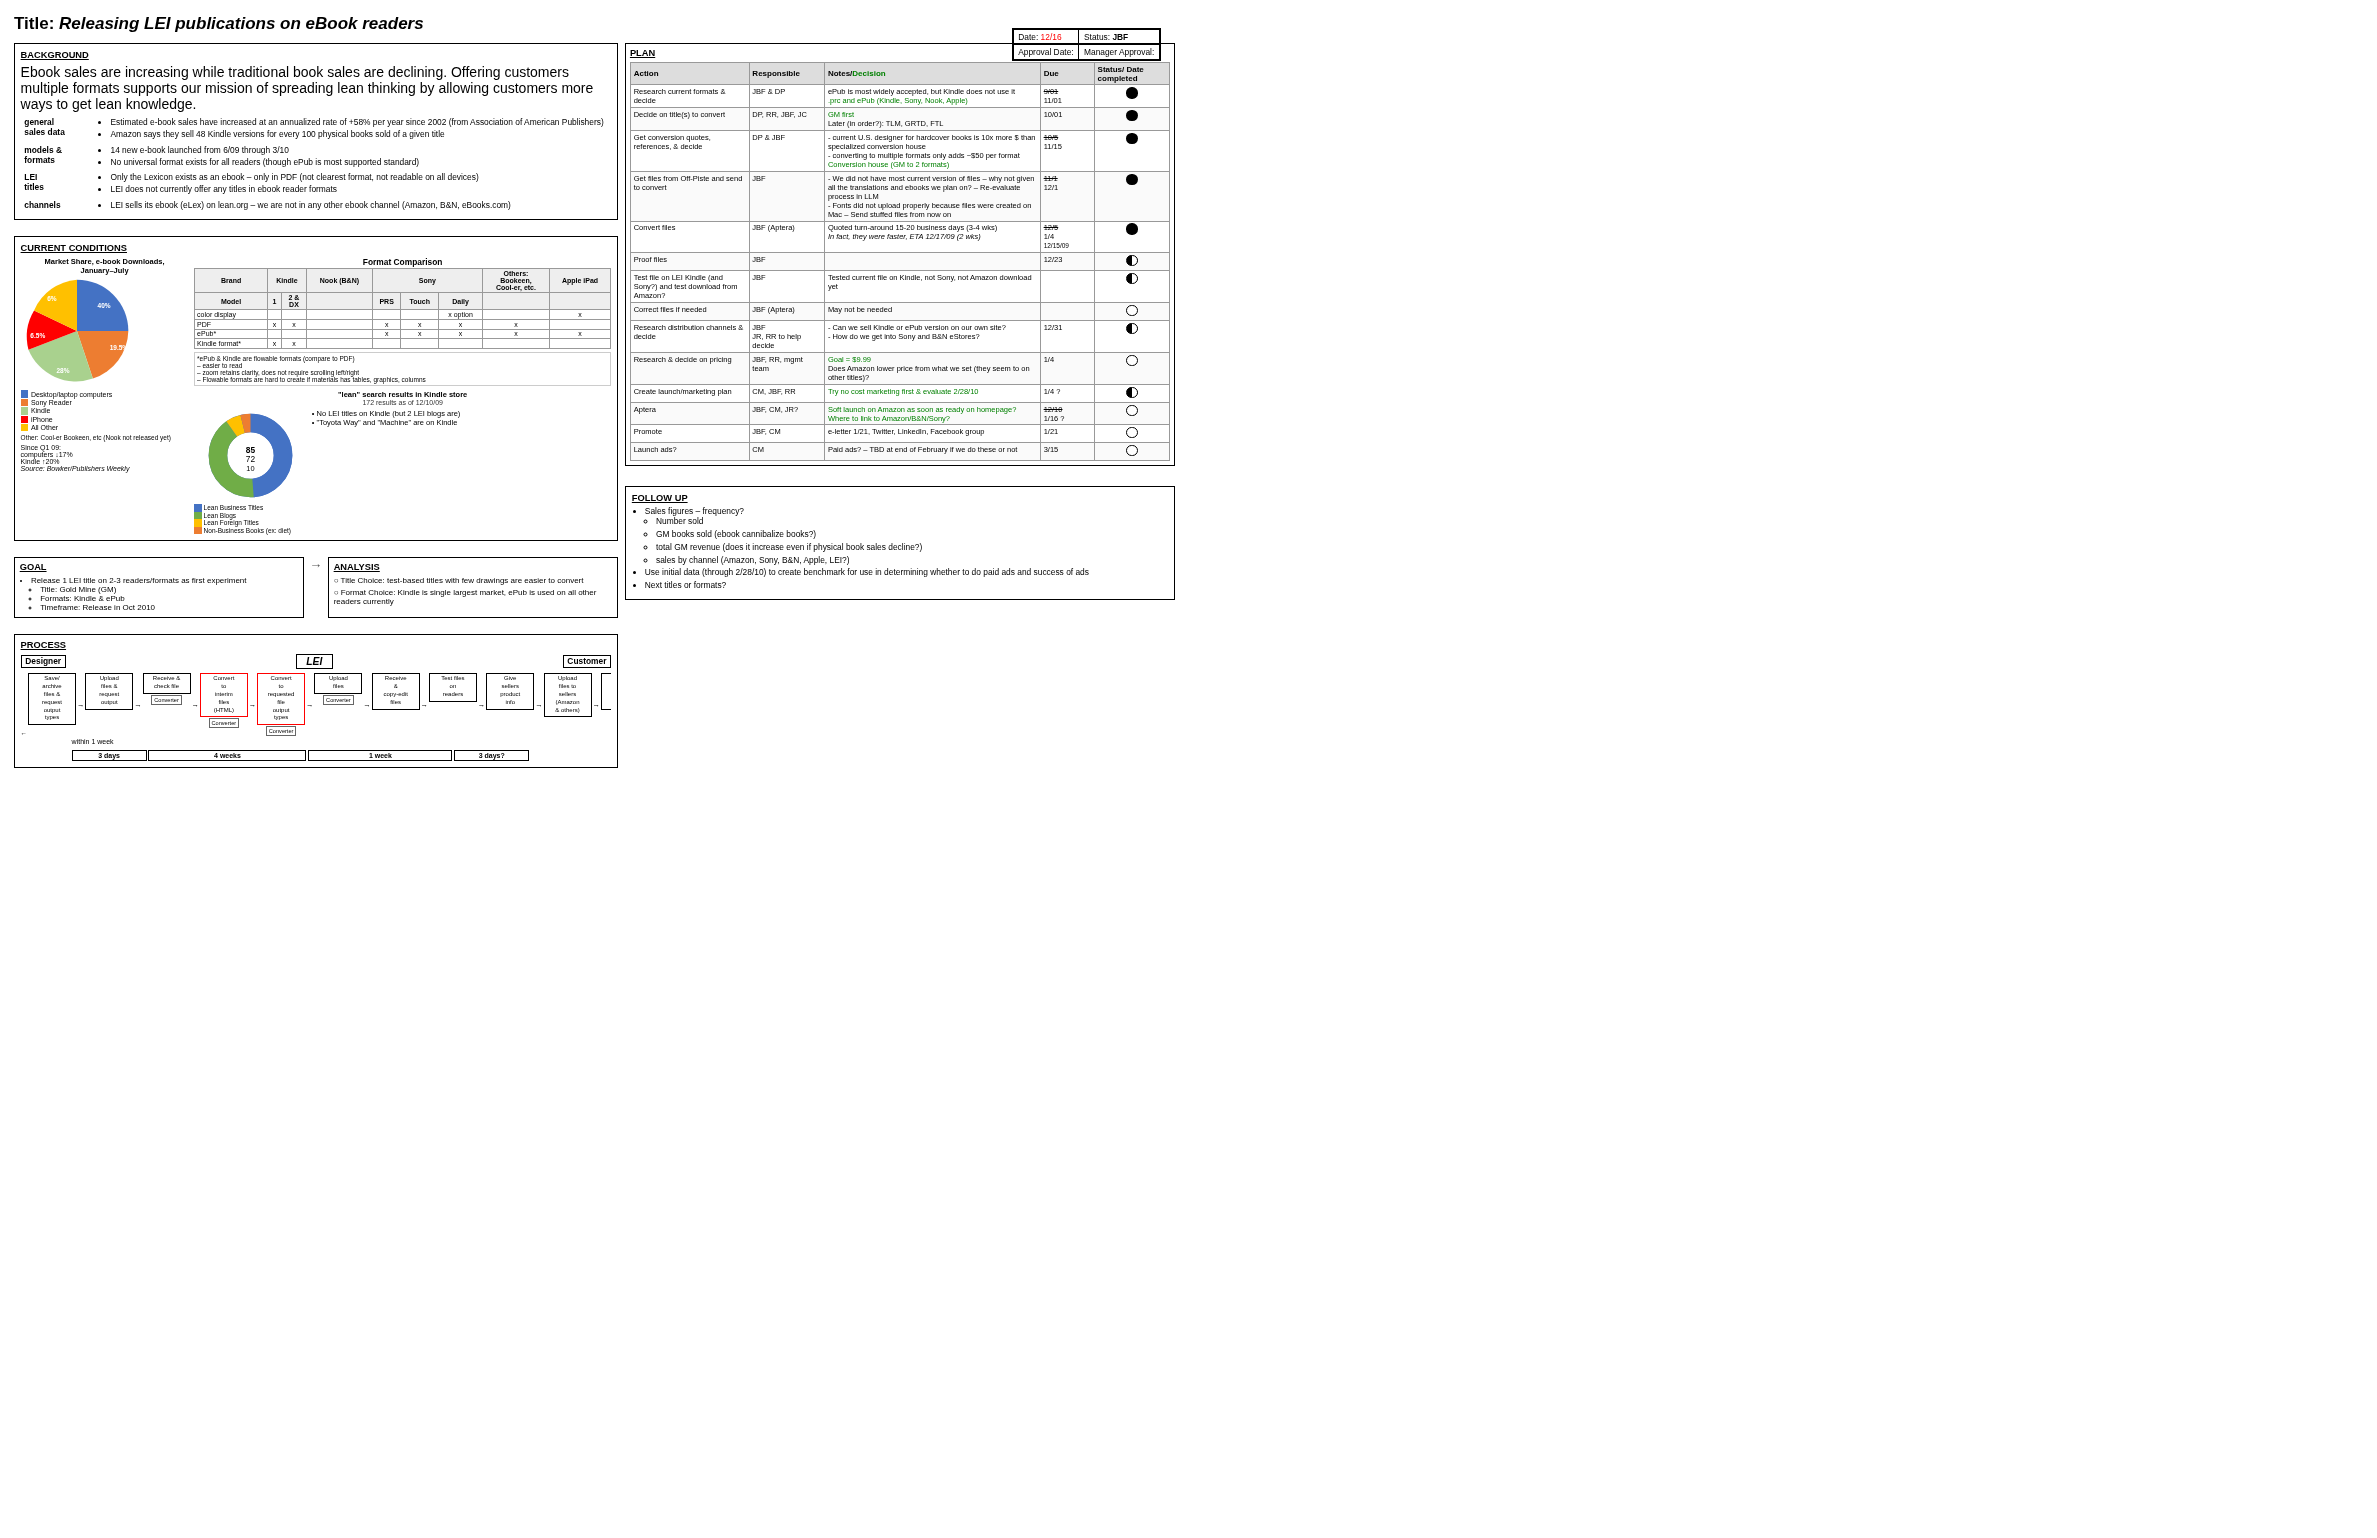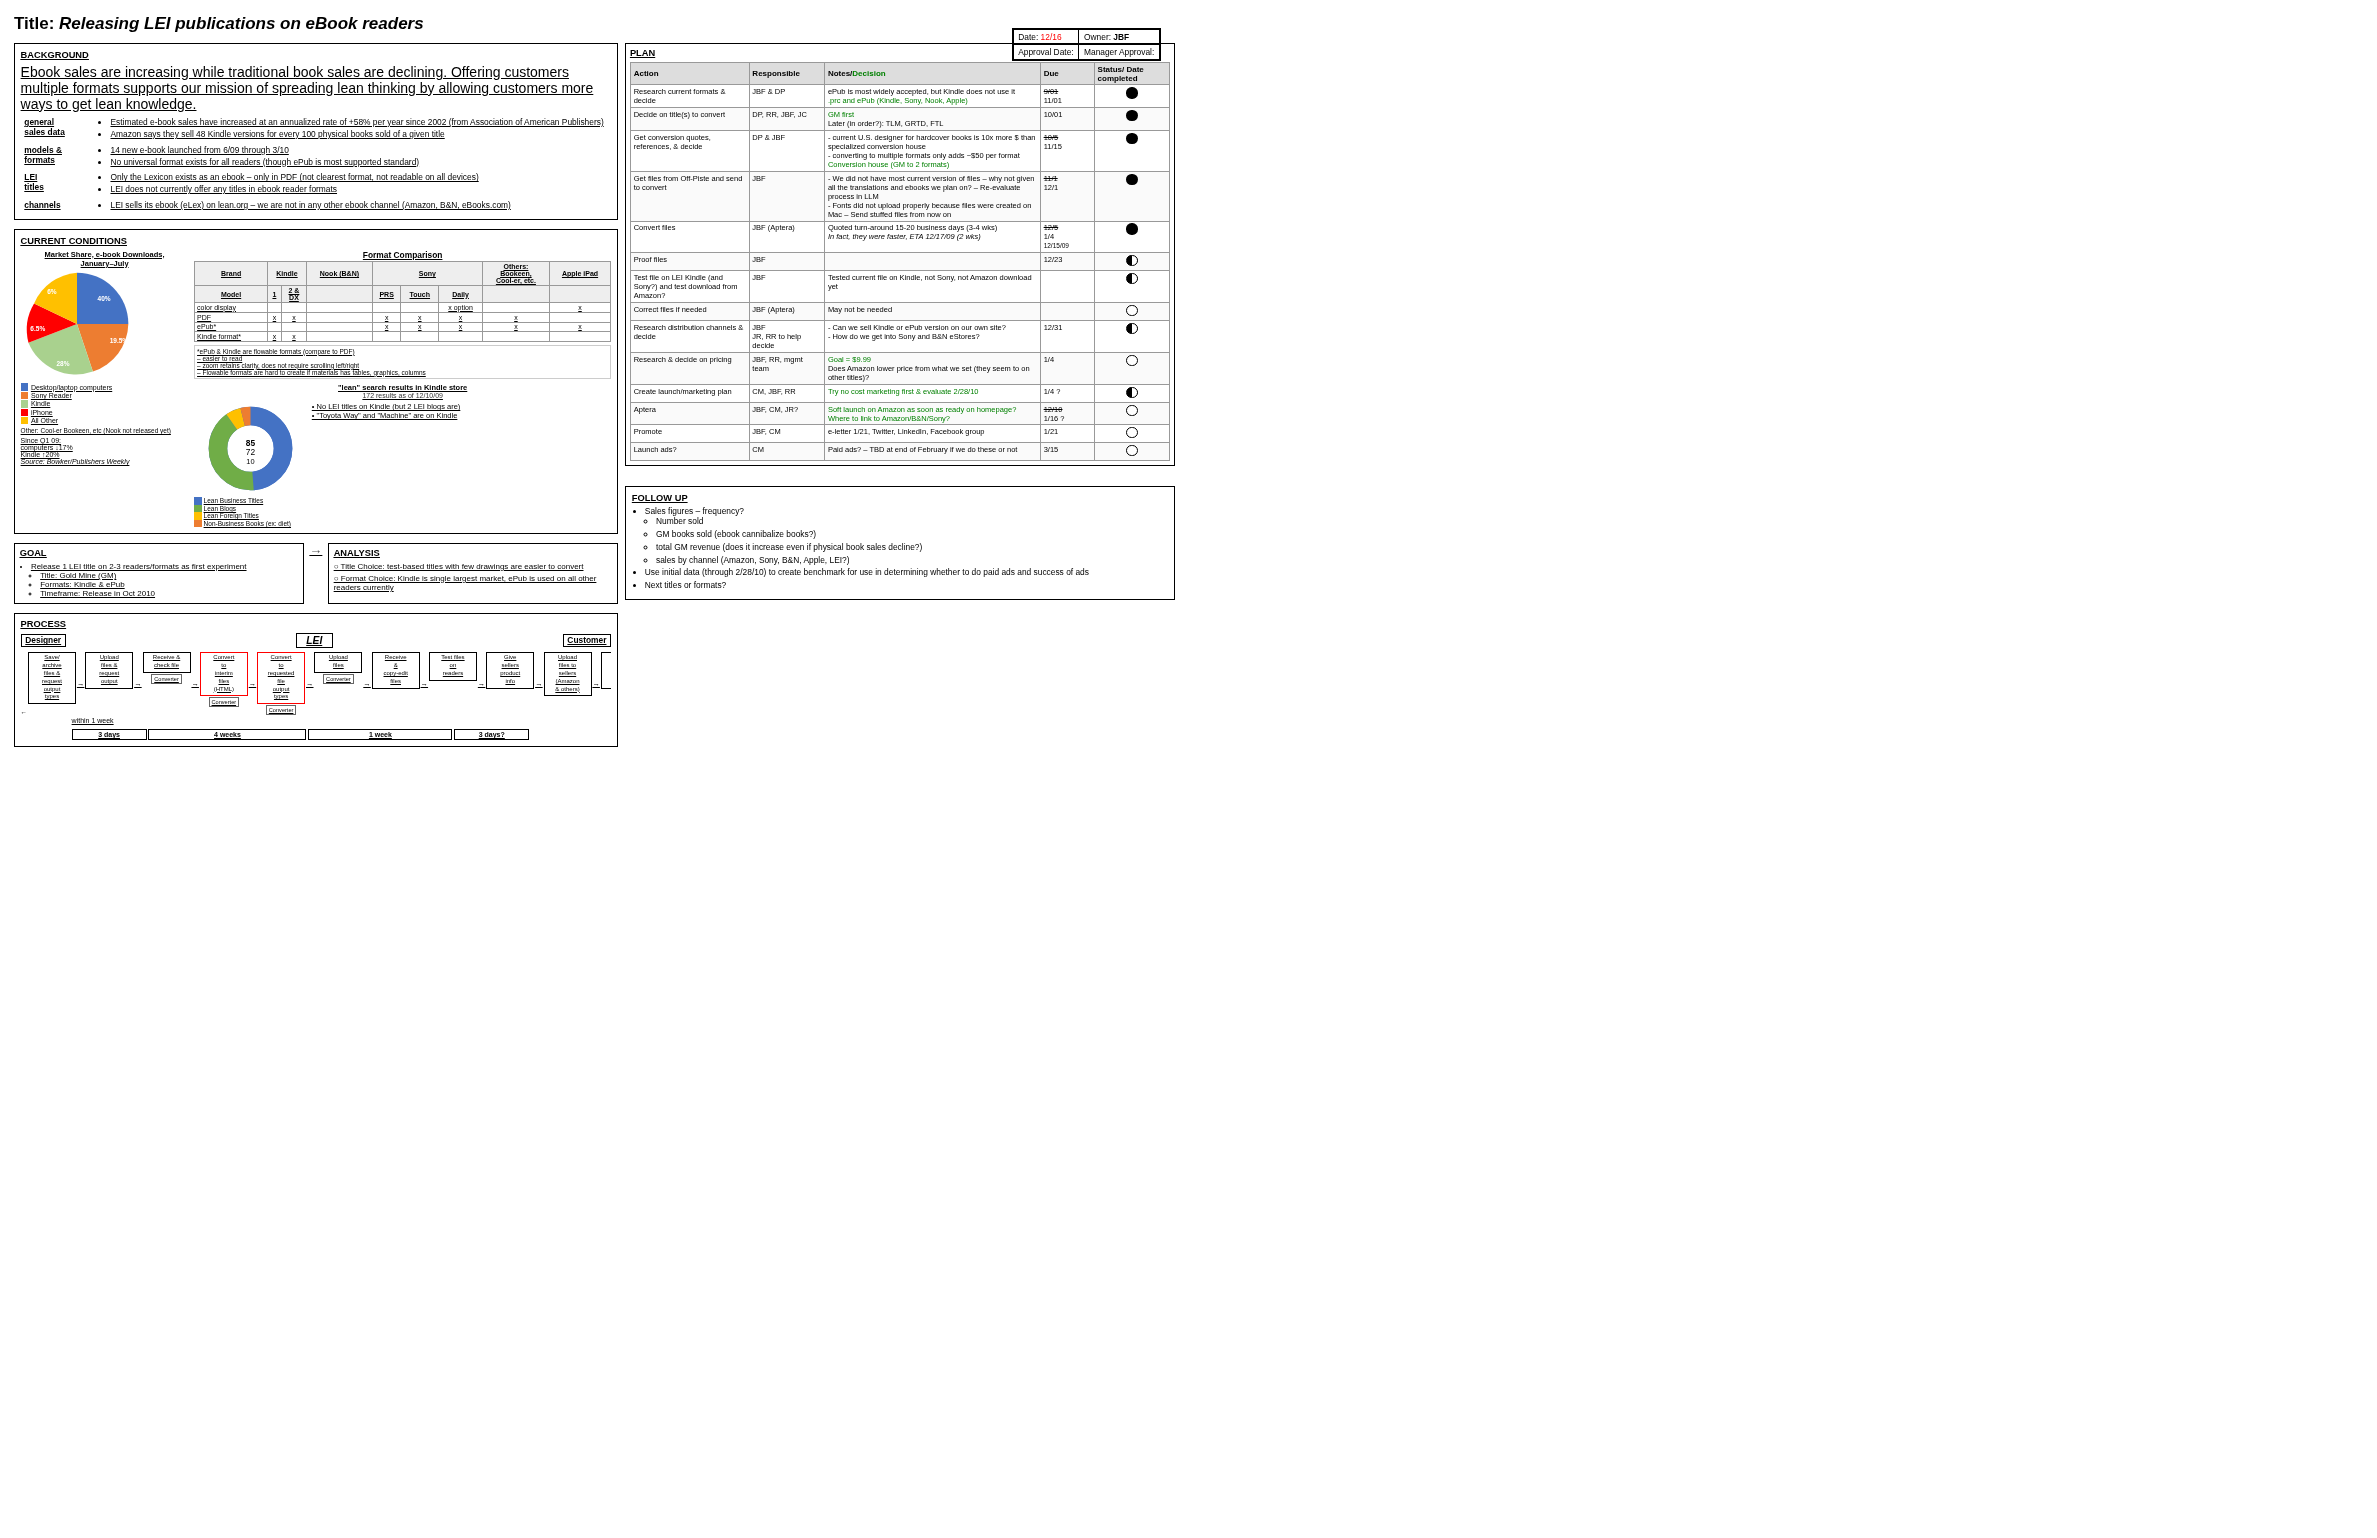--- a/index.html
+++ b/index.html
@@ -35,22 +35,21 @@
 
     .main-layout {
       display: flex;
       gap: 7.5px;
       width: 100%;
     }
     .left-col {
       width: 52%;
       display: flex;
       flex-direction: column;
-      gap: 9px;
-      text-decoration: underline;
+      gap: 16px;
     }
     .right-col {
       width: 48%;
       display: flex;
       flex-direction: column;
       gap: 20px;
     }
 
     .section-box {
       border: 0.9px solid #000;
@@ -138,21 +137,21 @@
 <div style="position: relative;">
   <div class="page-title">
     <span class="label">Title: </span><em>Releasing LEI publications on eBook readers</em>
   </div>
 
   <div class="top-right-info">
     <table>
       <tbody>
           <tr>
         <td><span>Date:</span> <span class="date-val">12/16</span></td>
-        <td><span>Owner:</span> <strong>JBF</strong></td>
+        <td><span>Status:</span> <strong>JBF</strong></td>
       </tr>
       <tr>
         <td><span>Approval Date:</span></td>
         <td><span>Manager Approval:</span></td>
       </tr>
     </tbody>
       </table>
   </div>
 
   <div class="main-layout">

